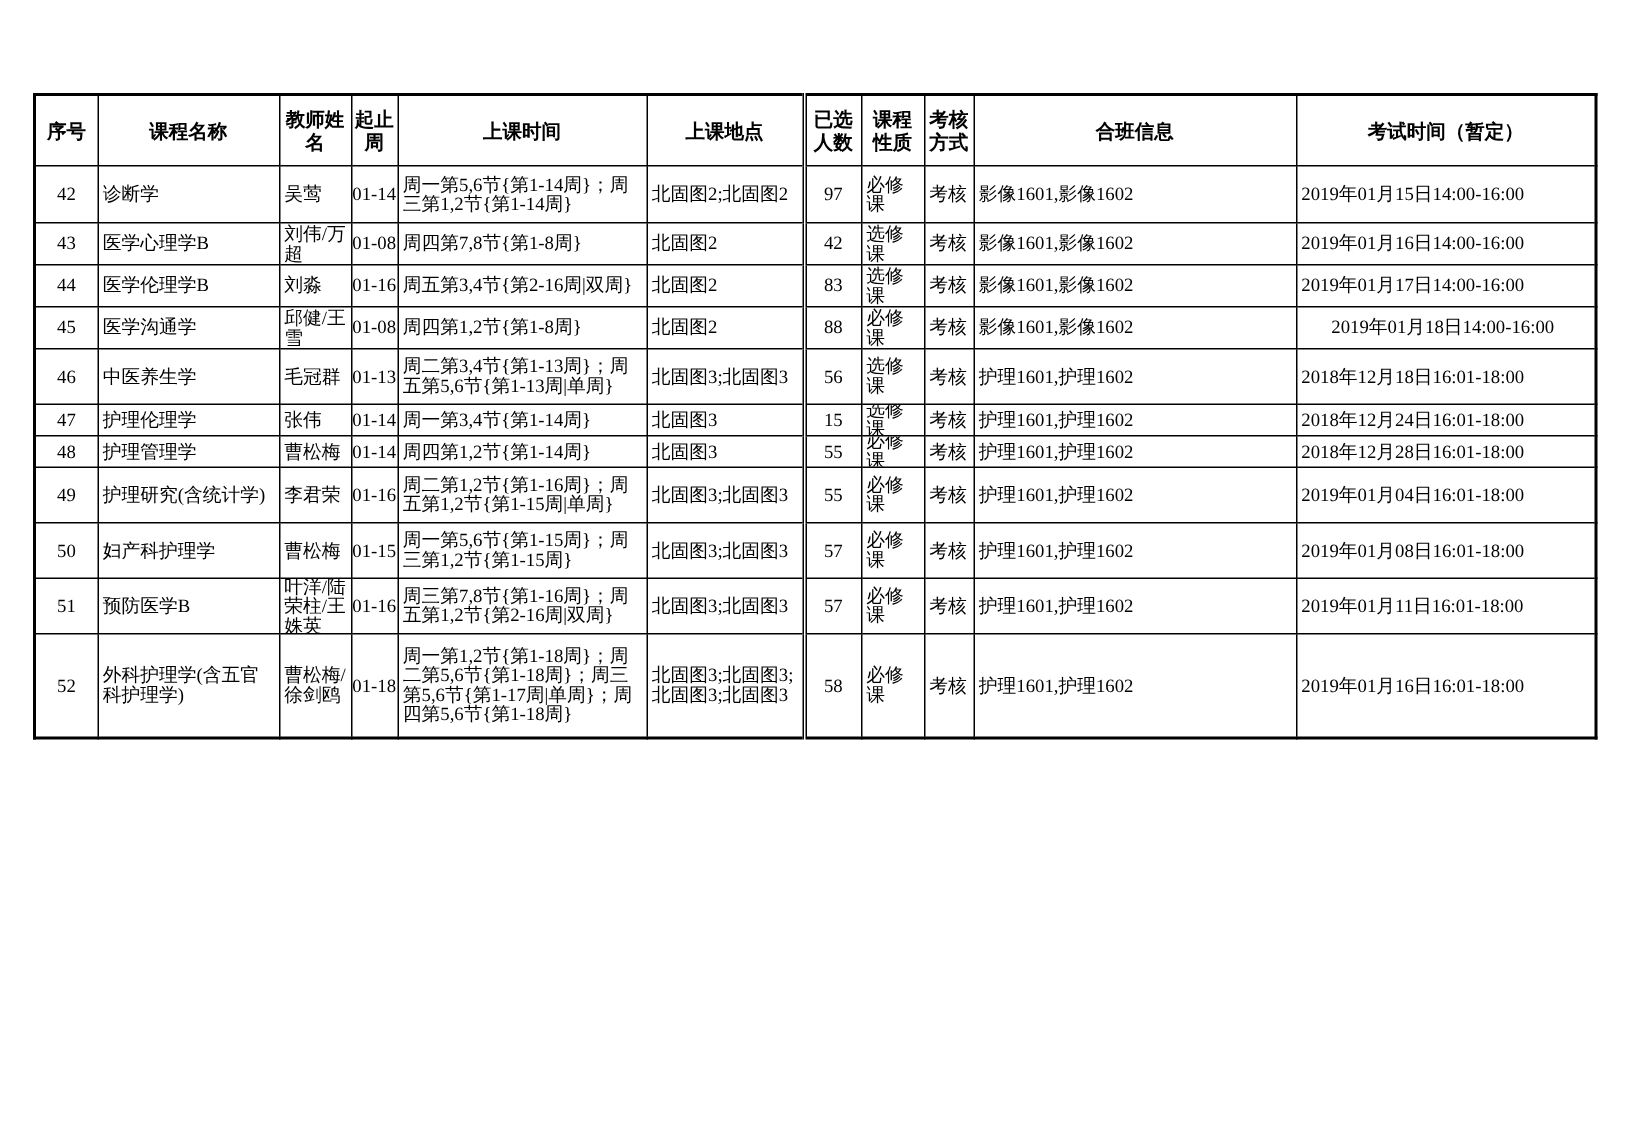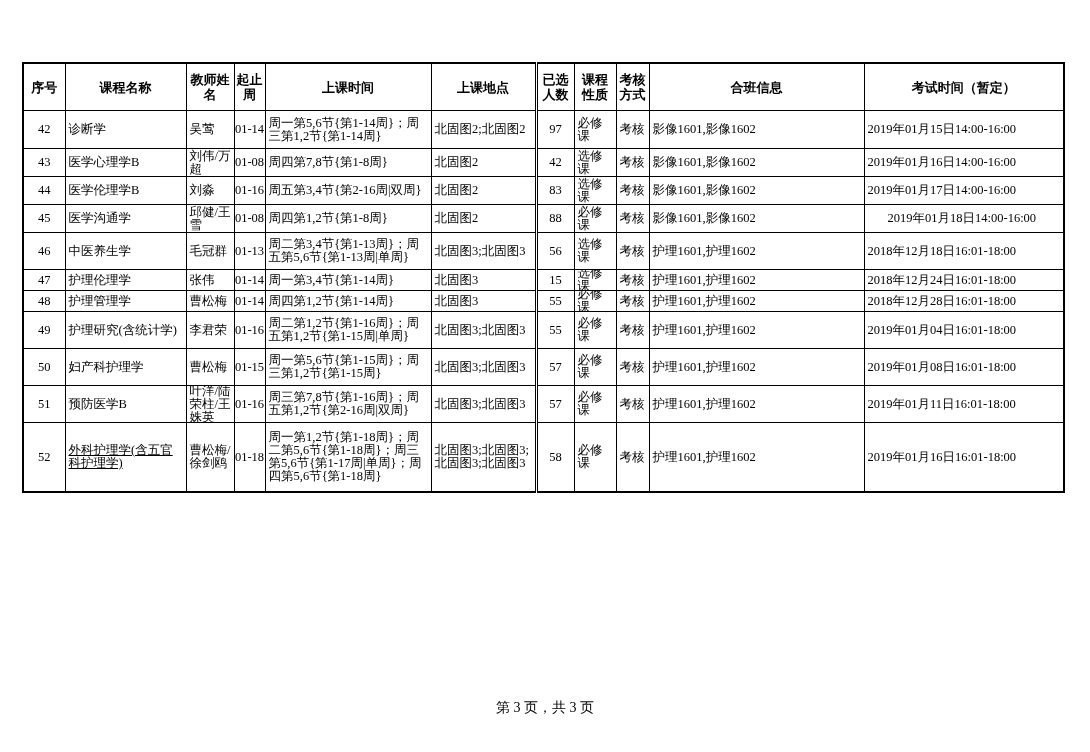--- a/index.html
+++ b/index.html
@@ -631,21 +631,21 @@
             </div>
           </td>
         </tr>
         <tr>
           <td class="a-c">
             <div class="cw" style="height: 68px; justify-content: center;">
               <div class="ct">52</div>
             </div>
           </td>
           <td class="a-l">
-            <div class="cw" style="height: 68px; text-decoration: underline;">
+            <div class="cw" style="height: 68px;">
               <div class="ct">外科护理学(含五官科护理学)</div>
             </div>
           </td>
           <td class="a-l">
             <div class="cw" style="height: 68px;">
               <div class="ct">曹松梅/徐剑鸥</div>
             </div>
           </td>
           <td class="a-c">
             <div class="cw" style="height: 68px;">
@@ -685,15 +685,14 @@
           <td class="a-l">
             <div class="cw" style="height: 68px;">
               <div class="ct">2019年01月16日16:01-18:00</div>
             </div>
           </td>
         </tr>
       </tbody>
   </table>
 
 
-  <div class="pagenum">第 3 页，共 3 页</div>
 
 </div>
 
 </body></html>

